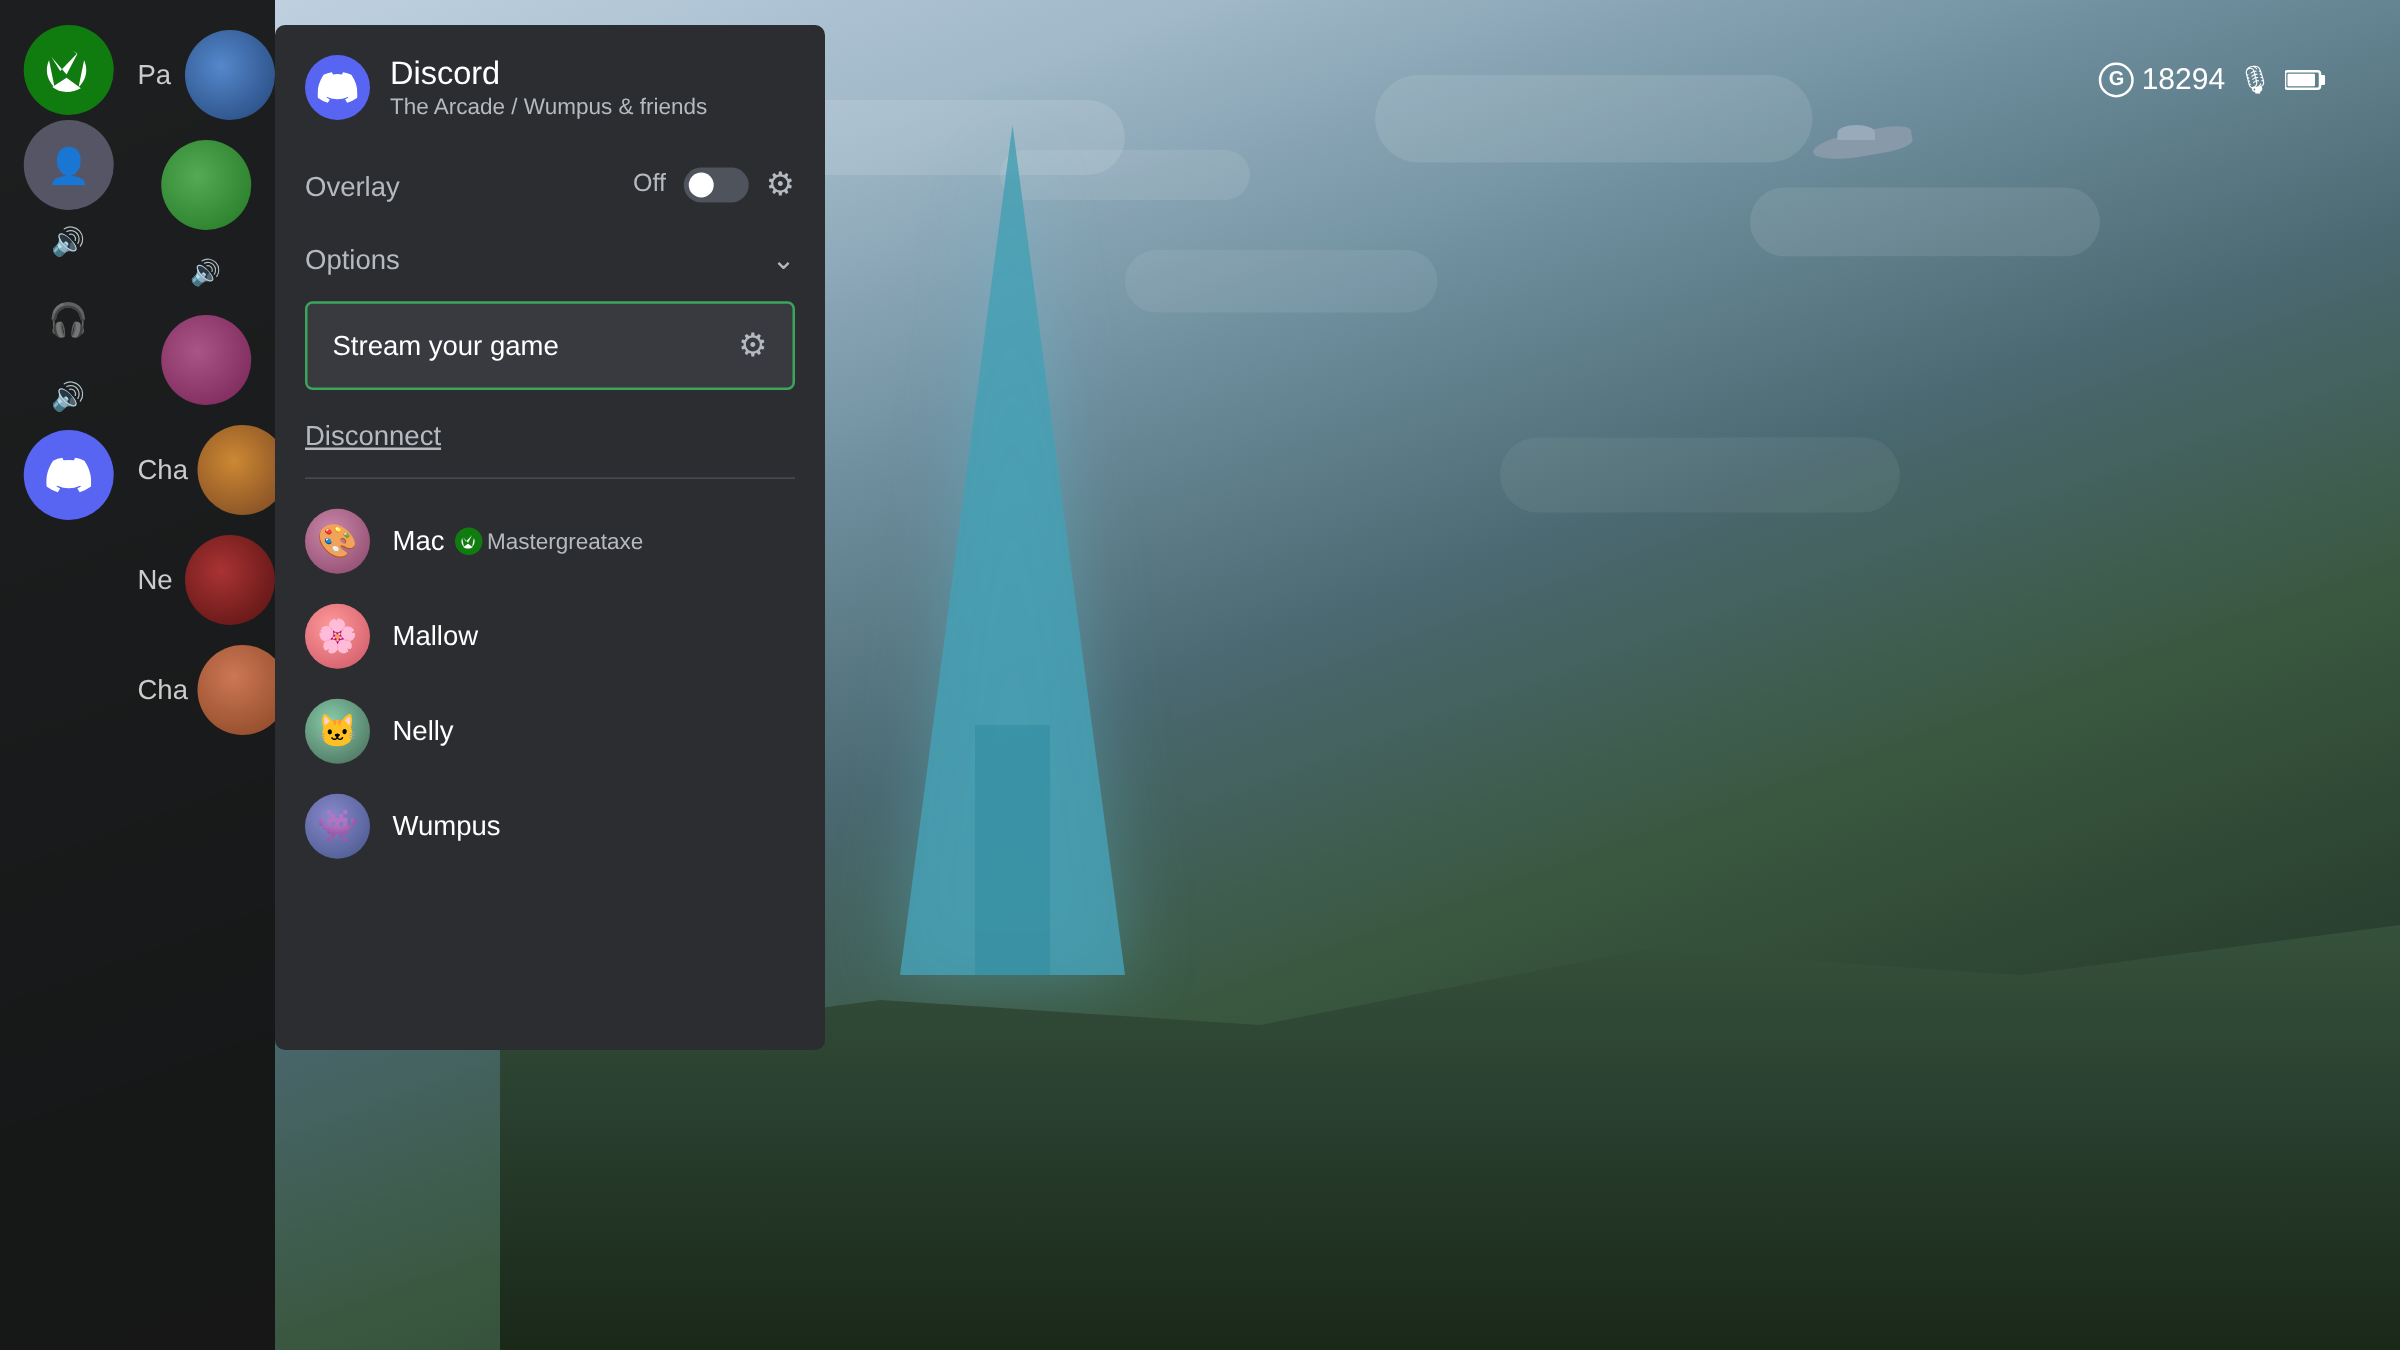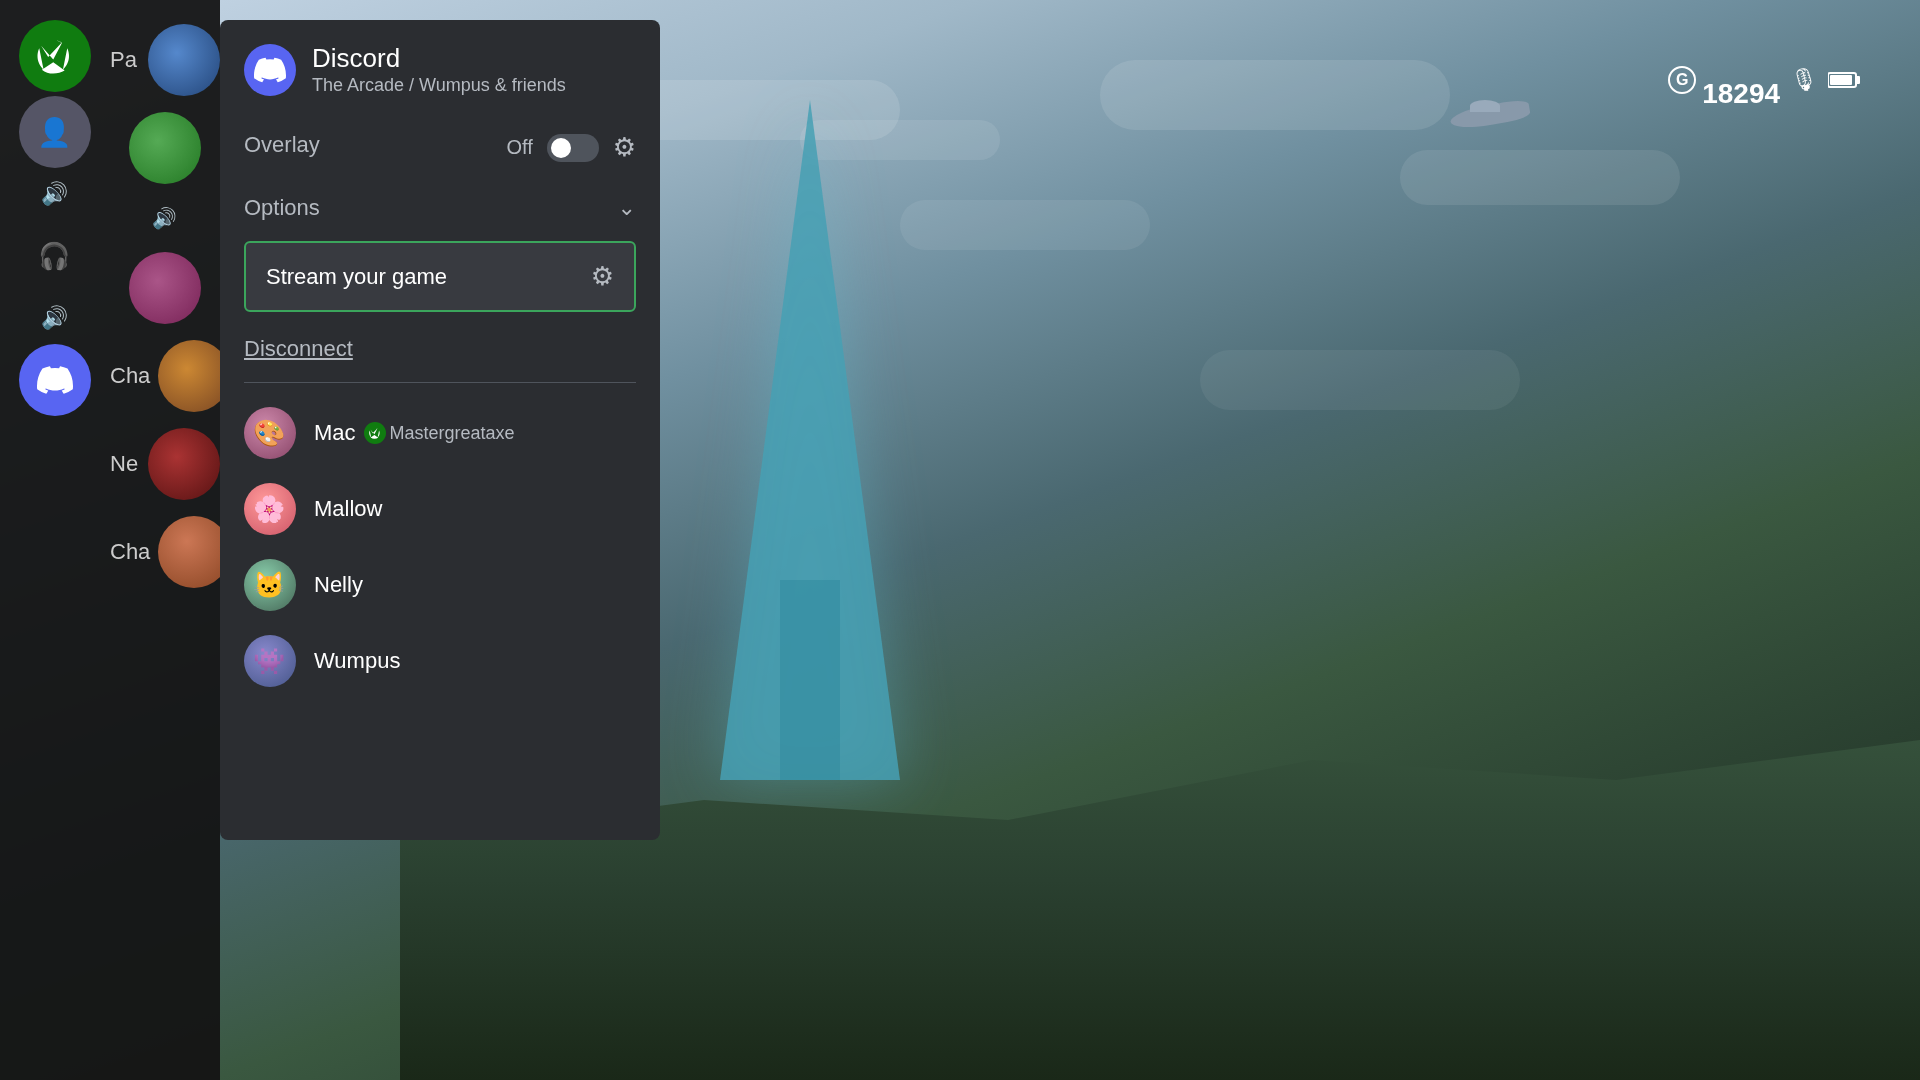--- a/index.html
+++ b/index.html
@@ -242,21 +242,21 @@
       padding: 0 24px;
       overflow-y: auto;
       overflow-x: hidden;
     }
 
     #discord-content::-webkit-scrollbar { display: none; }
 
     
     .settings-row {
       display: flex;
-      align-items: flex-start;
+      align-items: flex-end;
       justify-content: space-between;
       padding: 16px 0;
     }
 
     .settings-label {
       color: #b5bac1;
       font-size: 22px;
       font-weight: 500;
     }
 
@@ -465,24 +465,23 @@
       border-radius: 50%;
       display: flex;
       align-items: center;
       justify-content: center;
       font-size: 16px;
       font-weight: 700;
       color: white;
     }
 
     #gp-count {
-      font-size: 28px;
-      color: white;
-      font-weight: 700;
-      margin-top: 28px;
+      font-size: 24px;
+      color: white;
+      font-weight: 400;
     }
 
     #clock {
       color: white;
       font-size: 52px;
       font-weight: 300;
       line-height: 1;
     }
 
     

